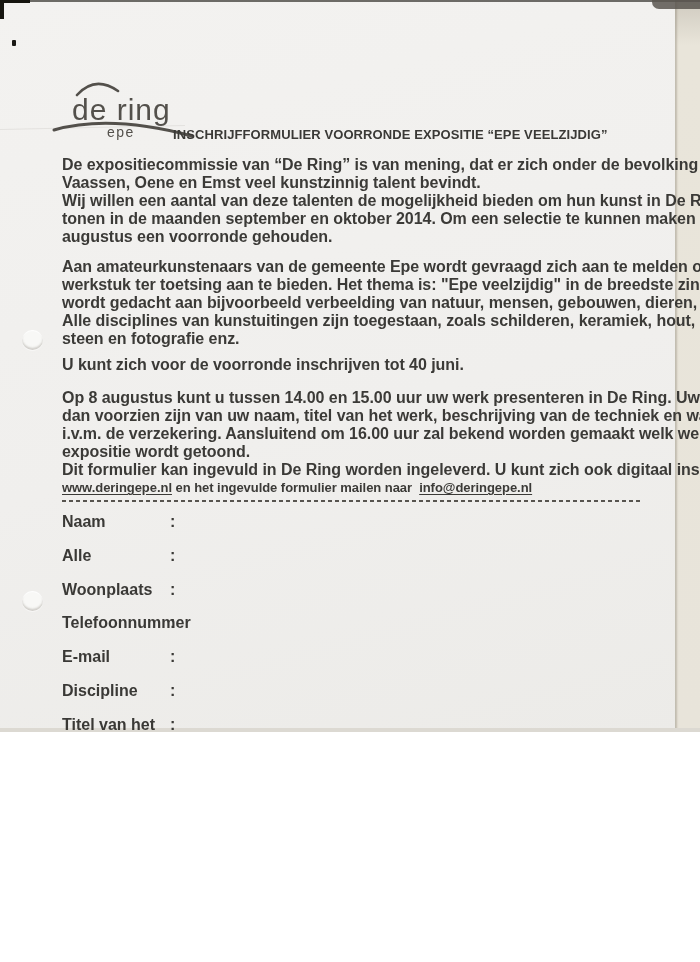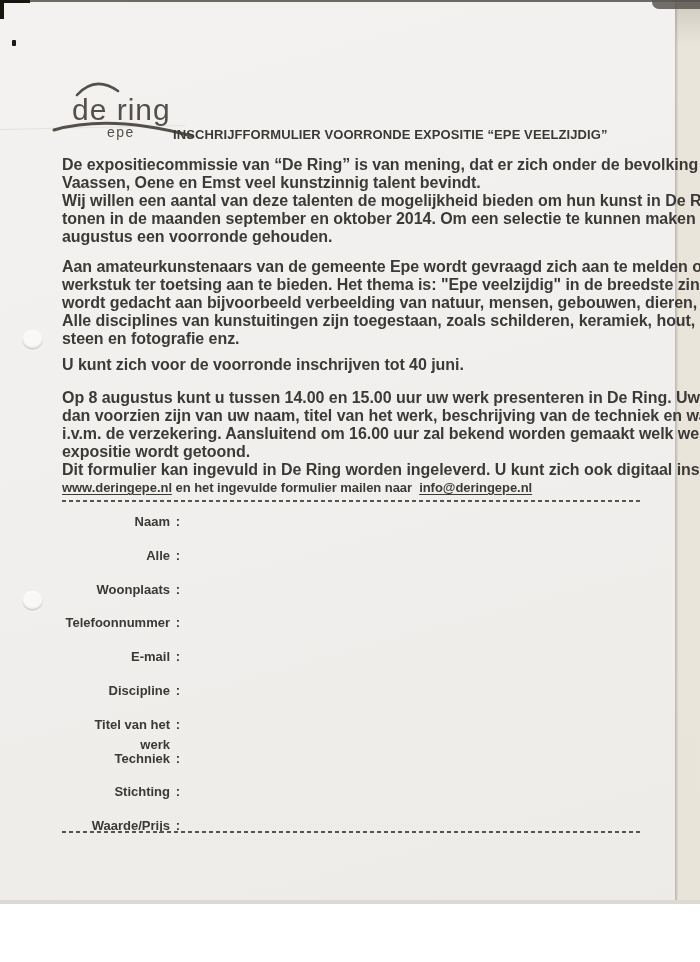--- a/index.html
+++ b/index.html
@@ -1,20 +1,20 @@
 <!DOCTYPE html>
 <html><head>
 <meta charset="utf-8">
 <style>
   * { margin:0; padding:0; box-sizing:border-box; }
   html,body { width:700px; height:962px; }
   body { font-family:"Liberation Sans", sans-serif; }
 
   .page {
-    position:relative; width:700px; height:904px; overflow:hidden;
+    position:relative; width:700px; height:732px; overflow:hidden;
     background:linear-gradient(165deg,#f3f2f0 0%,#f0efed 55%,#ecebe8 100%);
     color:#3a3936; font-weight:700;
   }
 
   
   .scan-edge-right { position:absolute; top:0; right:0; width:25px; height:100%;
     background:linear-gradient(180deg,#cfcabf 0,#e9e5da 45px,#e8e4da 100%);
     box-shadow:inset 2px 0 2px rgba(120,112,95,.35); }
   .scan-edge-top { position:absolute; top:0; left:0; width:100%; height:2px; background:#4a4843; opacity:.8; }
   .scan-corner-tr { position:absolute; top:0; right:0; width:48px; height:9px; background:#5a5650; border-bottom-left-radius:7px; opacity:.85; }
@@ -53,21 +53,21 @@
   .link { text-decoration:underline; text-underline-offset:2px; }
 
   
   .separator { position:absolute; left:62px; width:578px; height:2px;
     background:repeating-linear-gradient(90deg,#57544f 0 4px, transparent 4px 7px); }
   .sep-1 { top:500px; }
   .sep-2 { top:831px; }
 
   
   .form-rows { position:absolute; left:62px; top:512px; width:578px; }
-  .form-row { height:20px; line-height:20px; margin-bottom:13.8px; font-size:13px; display:flex;text-align:right; }
+  .form-row { height:20px; line-height:20px; margin-bottom:13.8px; font-size:16px; display:flex; }
   .form-row .field-label { display:inline-block; width:108px; }
   .form-row .field-colon { display:inline-block; width:10px; }
   .form-row .field-value { flex:1; }
 
   .footer-note { top:841px; line-height:18.5px; }
 </style>
 </head>
 <body>
 
 <div class="page">

